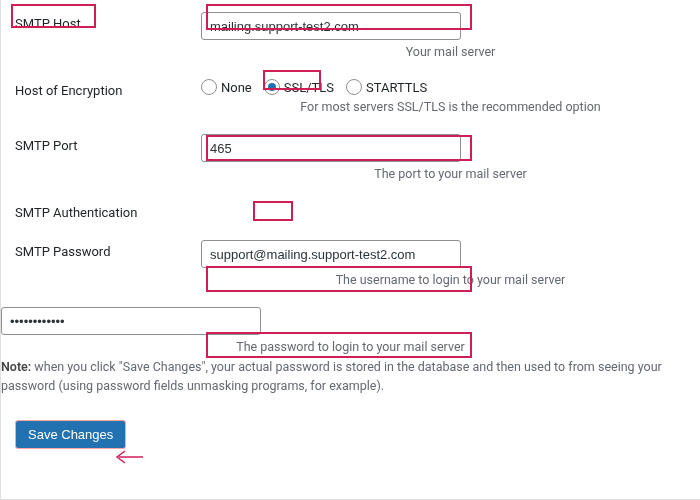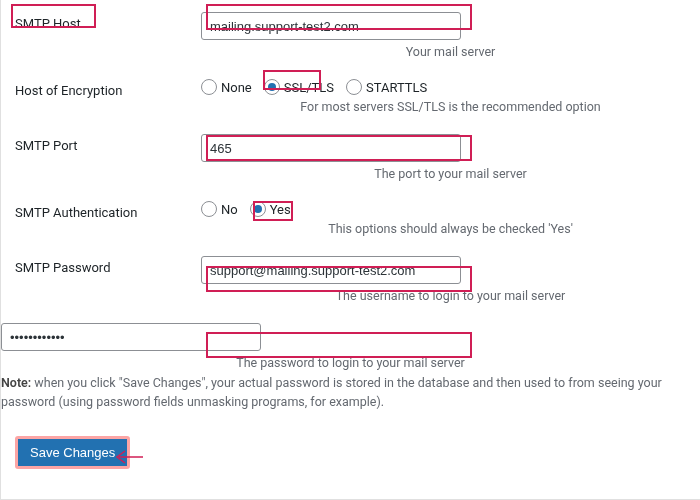--- a/index.html
+++ b/index.html
@@ -89,21 +89,21 @@
     .note-text {
       font-size: 12.5px;
       color: #646970;
       margin-top: 4px;
       line-height: 1.5;
     }
     .note-text b { font-weight: 600; color: #444; }
     .save-btn {
       background: #2271b1;
       color: #fff;
-      border: 3px solid #fca5a5;
+      border: 1px solid #fca5a5;
       padding: 6px 12px;
       font-size: 13px;
       border-radius: 3px;
       cursor: pointer;
       margin-left: 14px;
       margin-top: 16px;
     }
     
     .hl {
       position: absolute;
@@ -167,33 +167,20 @@
   <div class="form-row">
     <div class="form-label">SMTP Port</div>
     <div class="form-field">
       <input class="text-input" type="text" value="465" style="">
       <div class="hint">The port to your mail server</div>
     </div>
   </div>
 
   <div class="form-row">
     <div class="form-label">SMTP Authentication</div>
-    <div class="form-field">
-      <div class="radio-group">
-        <span class="radio-item">
-          <span class="radio"></span>
-          <span class="radio-label">No</span>
-        </span>
-        <span class="radio-item">
-          <span class="radio checked"></span>
-          <span class="radio-label">Yes</span>
-        </span>
-      </div>
-      <div class="hint">This options should always be checked 'Yes'</div>
-    </div>
   </div>
 
   <div class="form-row">
     <div class="form-label">SMTP Password</div>
     <div class="form-field">
       <input class="text-input" type="text" value="support@mailing.support-test2.com" style="">
       <div class="hint">The username to login to your mail server</div>
     </div>
   </div>
 

